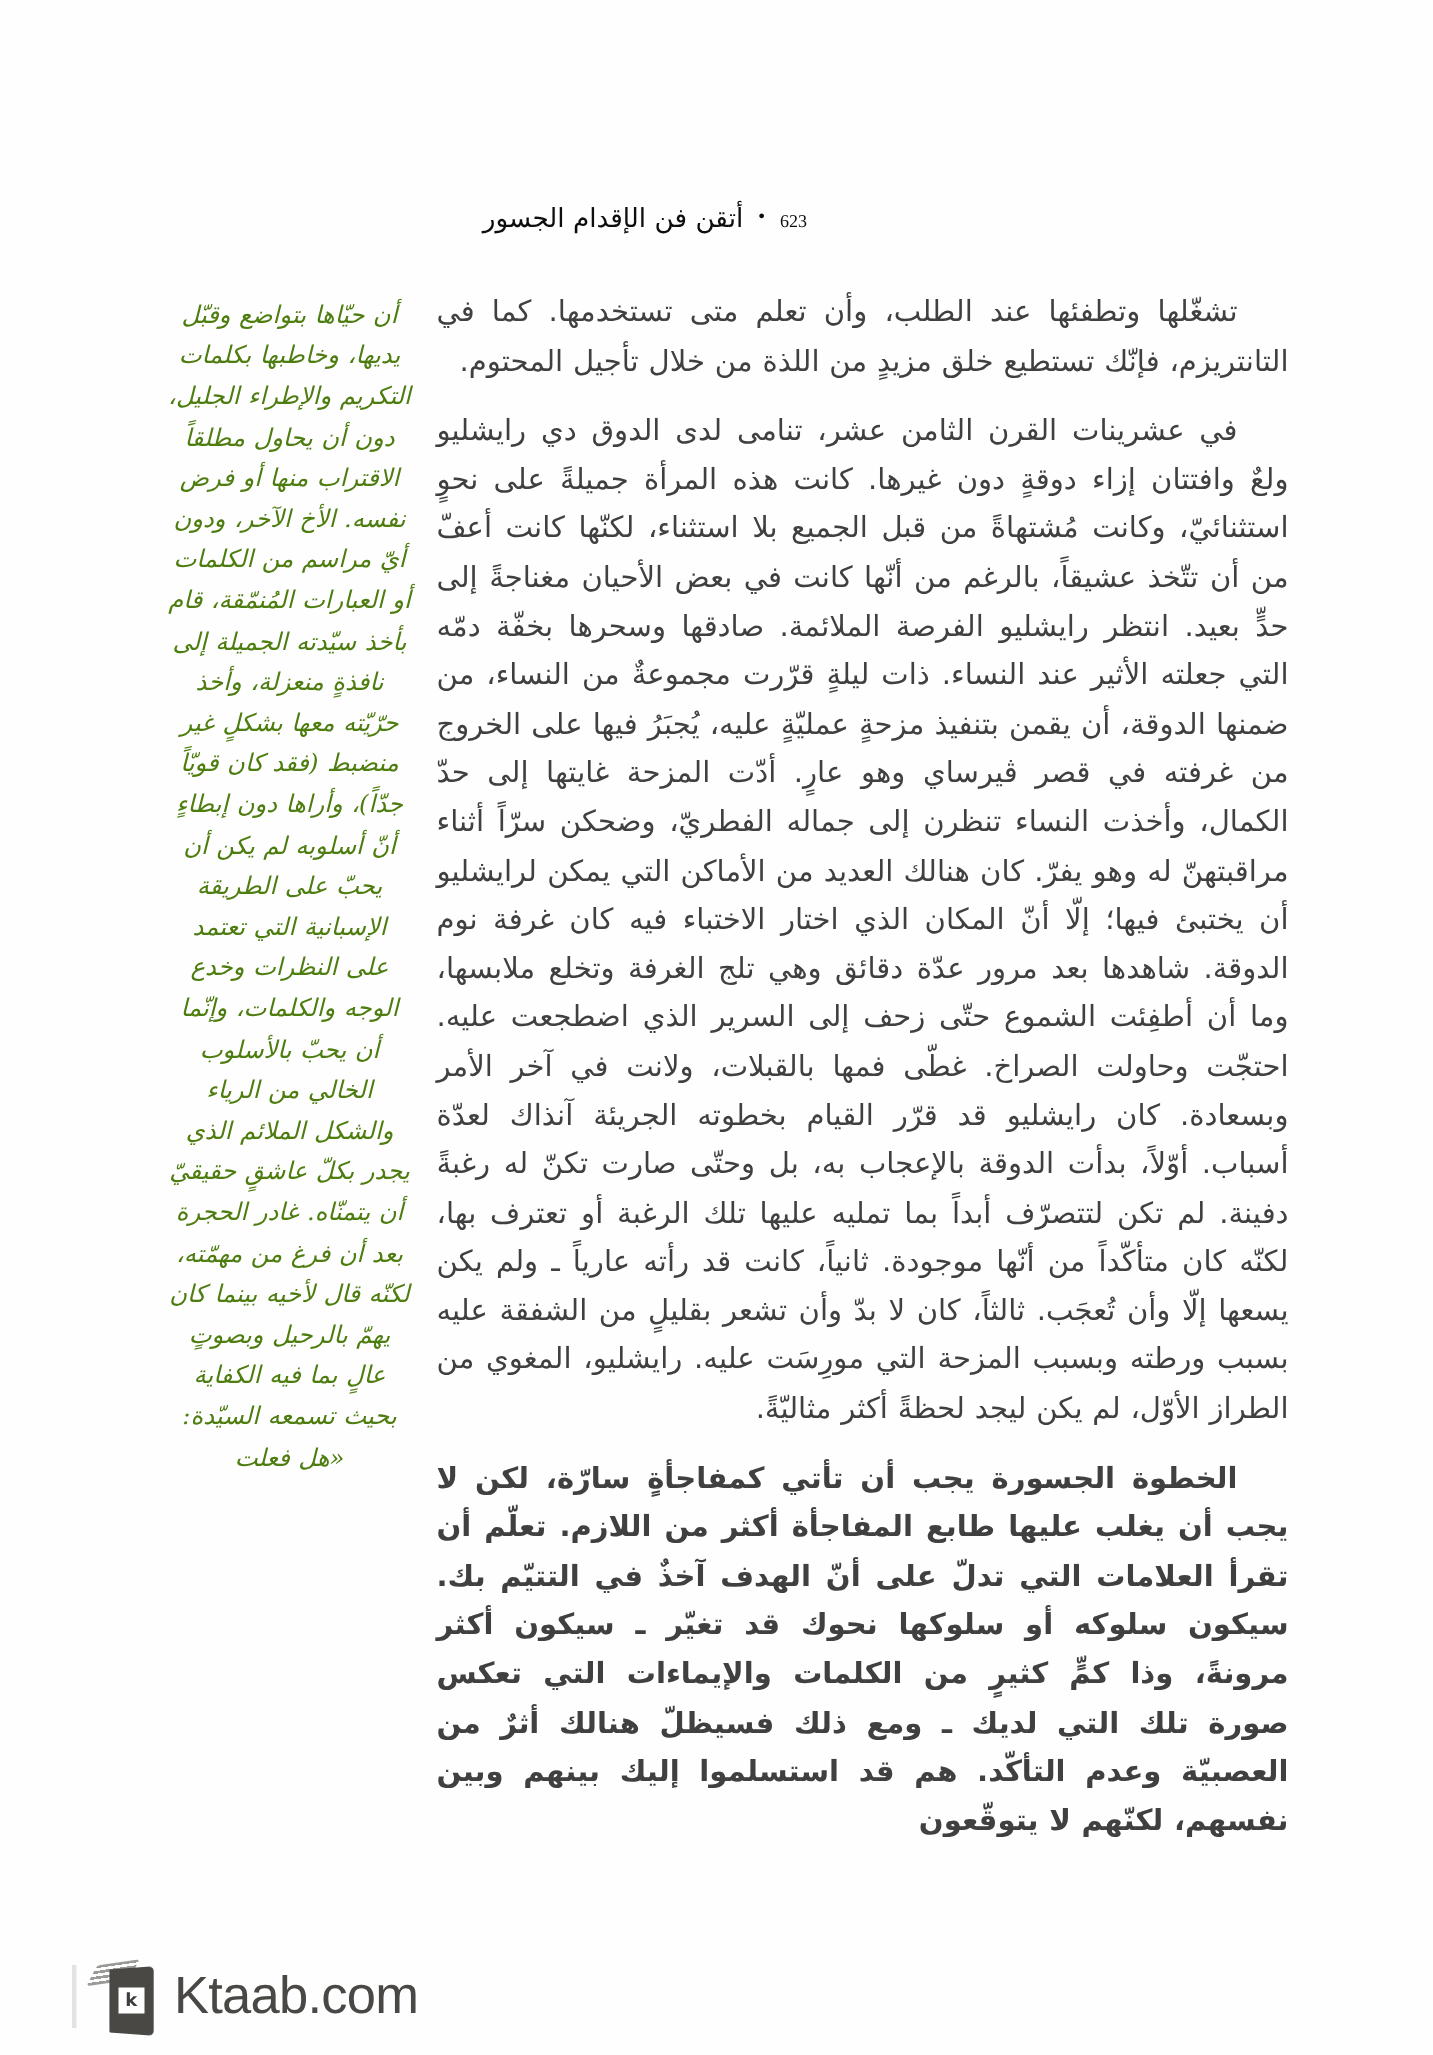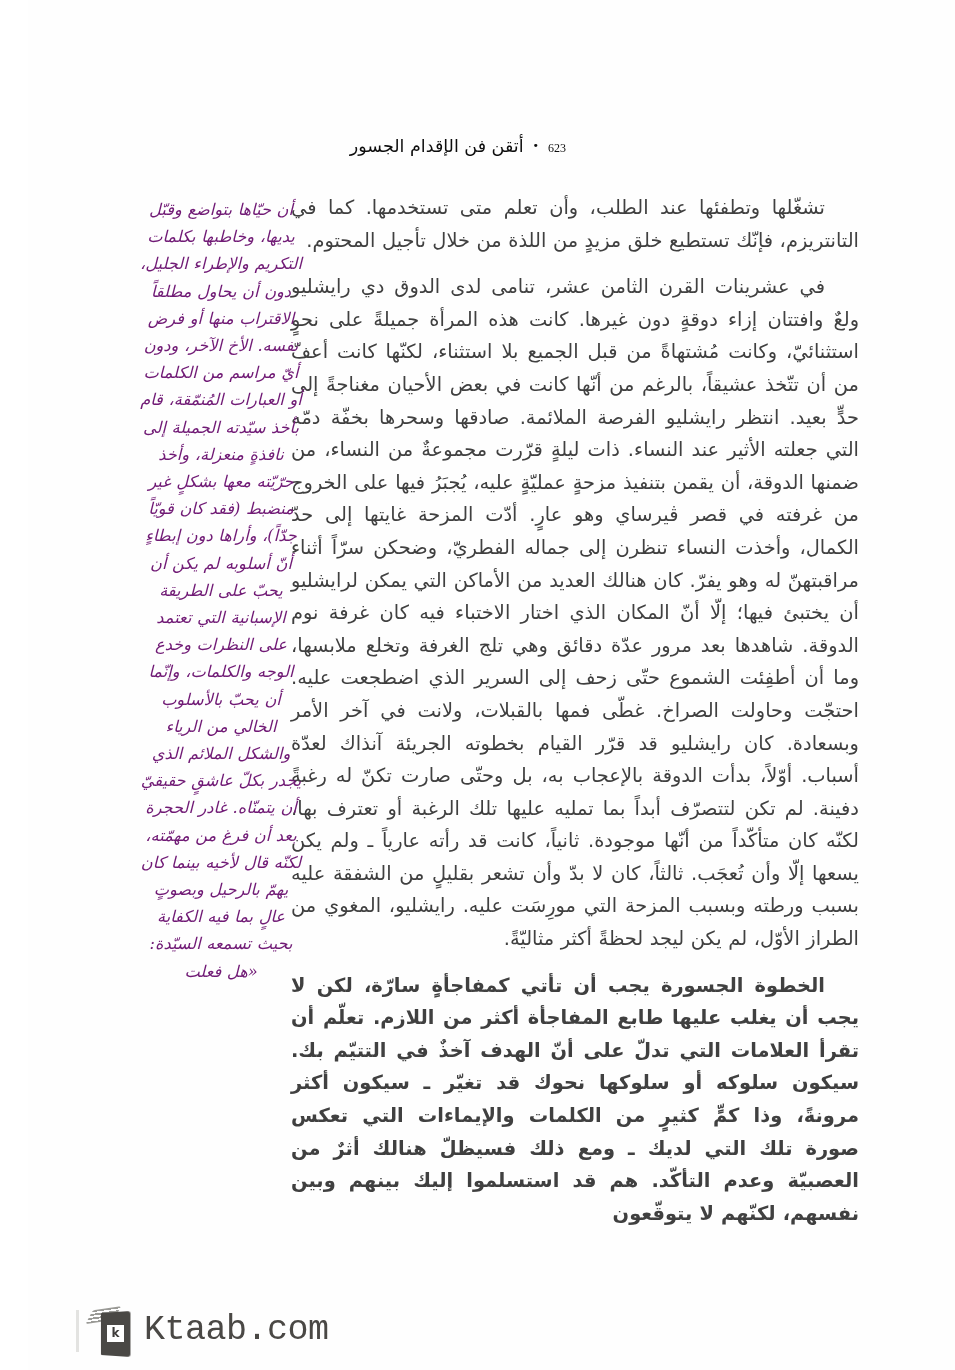--- a/index.html
+++ b/index.html
@@ -15,21 +15,20 @@
     overflow: hidden;
     font-family: "DejaVu Sans", "Liberation Sans", sans-serif;
     color: #111111;
     -webkit-font-smoothing: antialiased;
   }
 
   .page {
     position: absolute;
     inset: 0;
     background: #fefefe;
-    margin-left: 28px;
   }
 
   
   .running-head {
     position: absolute;
     top: 138px;
     left: 118px;
     width: 420px;
     direction: rtl;
     text-align: left;
@@ -86,21 +85,21 @@
     position: absolute;
     top: 196px;
     left: 112px;
     width: 162px;
     direction: rtl;
     text-align: center;
     font-family: "DejaVu Serif", "Liberation Serif", serif;
     font-style: italic;
     font-size: 16.2px;
     line-height: 27.2px;
-    color: #701a75;
+    color: #4d7c0f;
     word-spacing: 0.5px;
   }
   .margin-column p {
     margin: 0;
   }
 
   
   .watermark {
     position: absolute;
     left: 60px;
@@ -153,21 +152,21 @@
     height: 17px;
     background: #ffffff;
     color: #3f3d3b;
     font-family: "DejaVu Sans", "Liberation Sans", sans-serif;
     font-size: 12px;
     font-weight: 700;
     line-height: 17px;
     text-align: center;
   }
   .wm-text {
-    font-family: Liberation Mono, monospace;
+    font-family: Liberation Sans, sans-serif;
     font-size: 35px;
     color: #4a4845;
     letter-spacing: -0.5px;
     line-height: 1;
   }
   .wm-edge {
     position: absolute;
     left: 48px;
     bottom: 18px;
     width: 3px;

